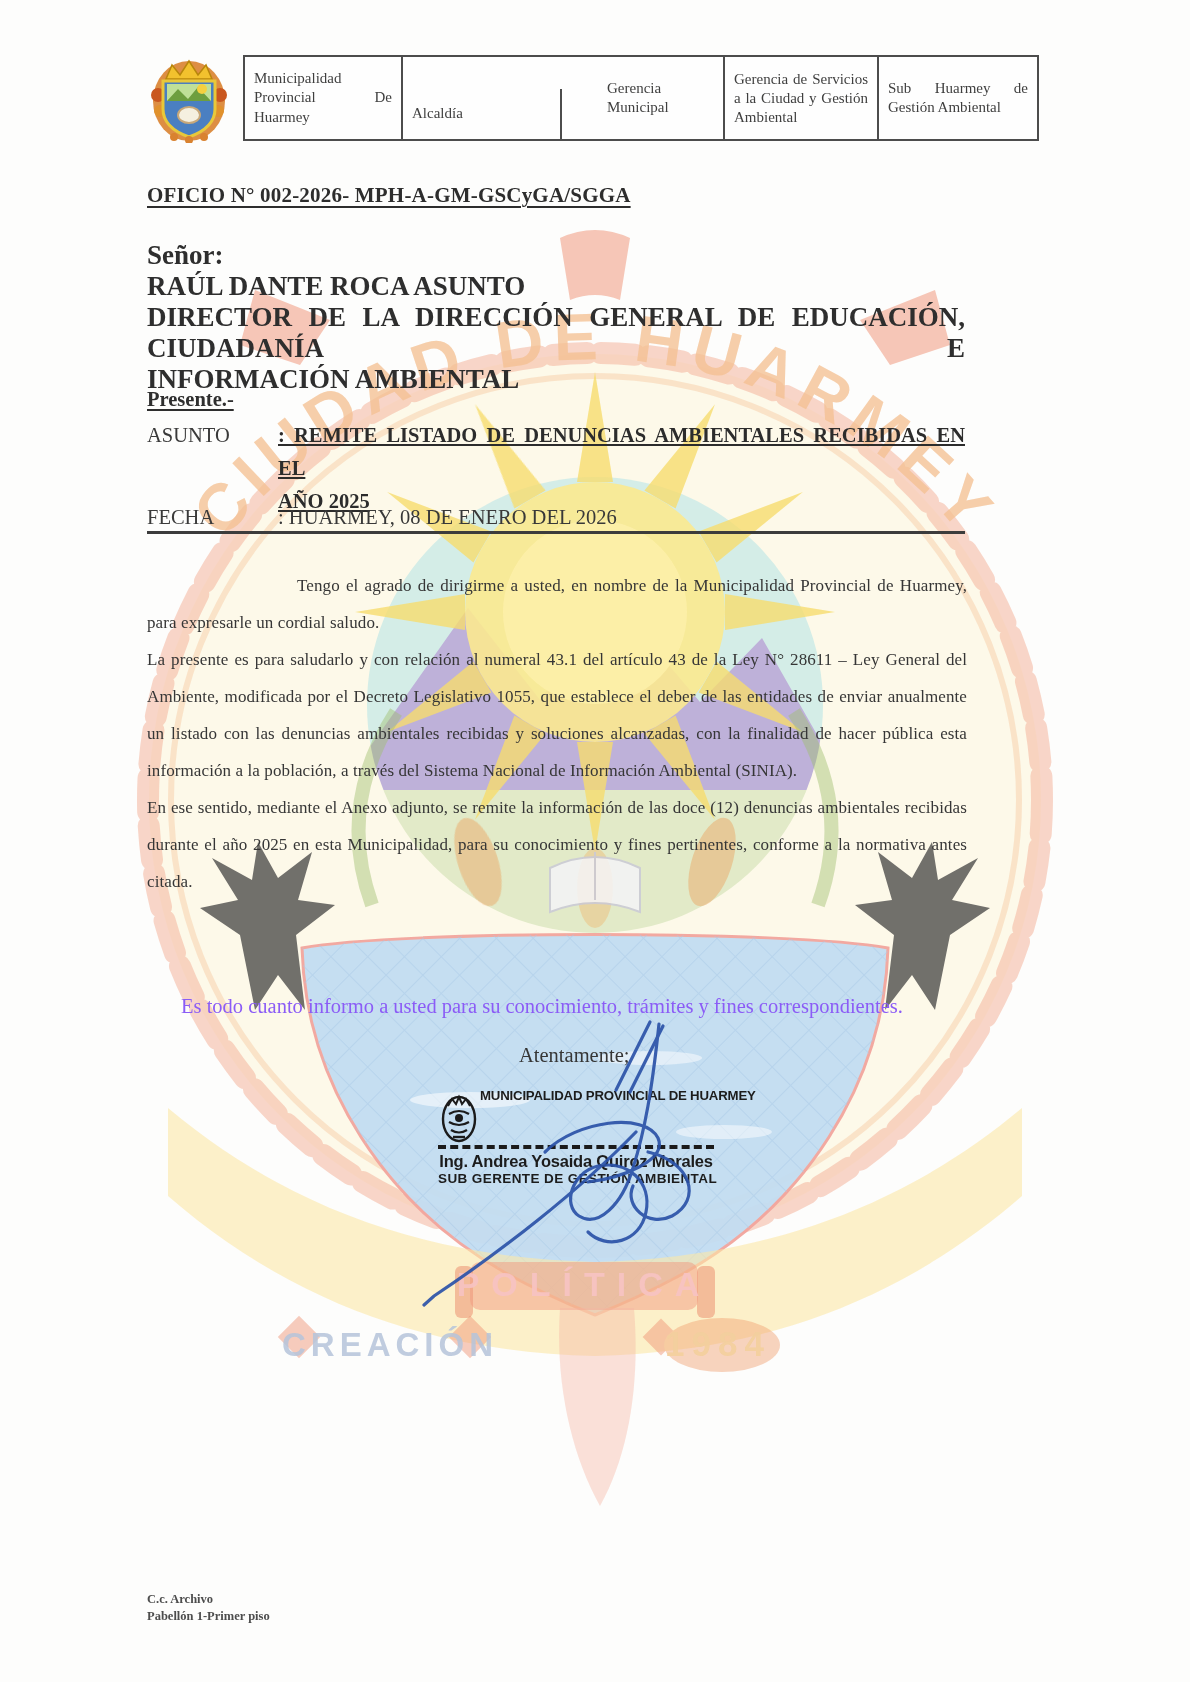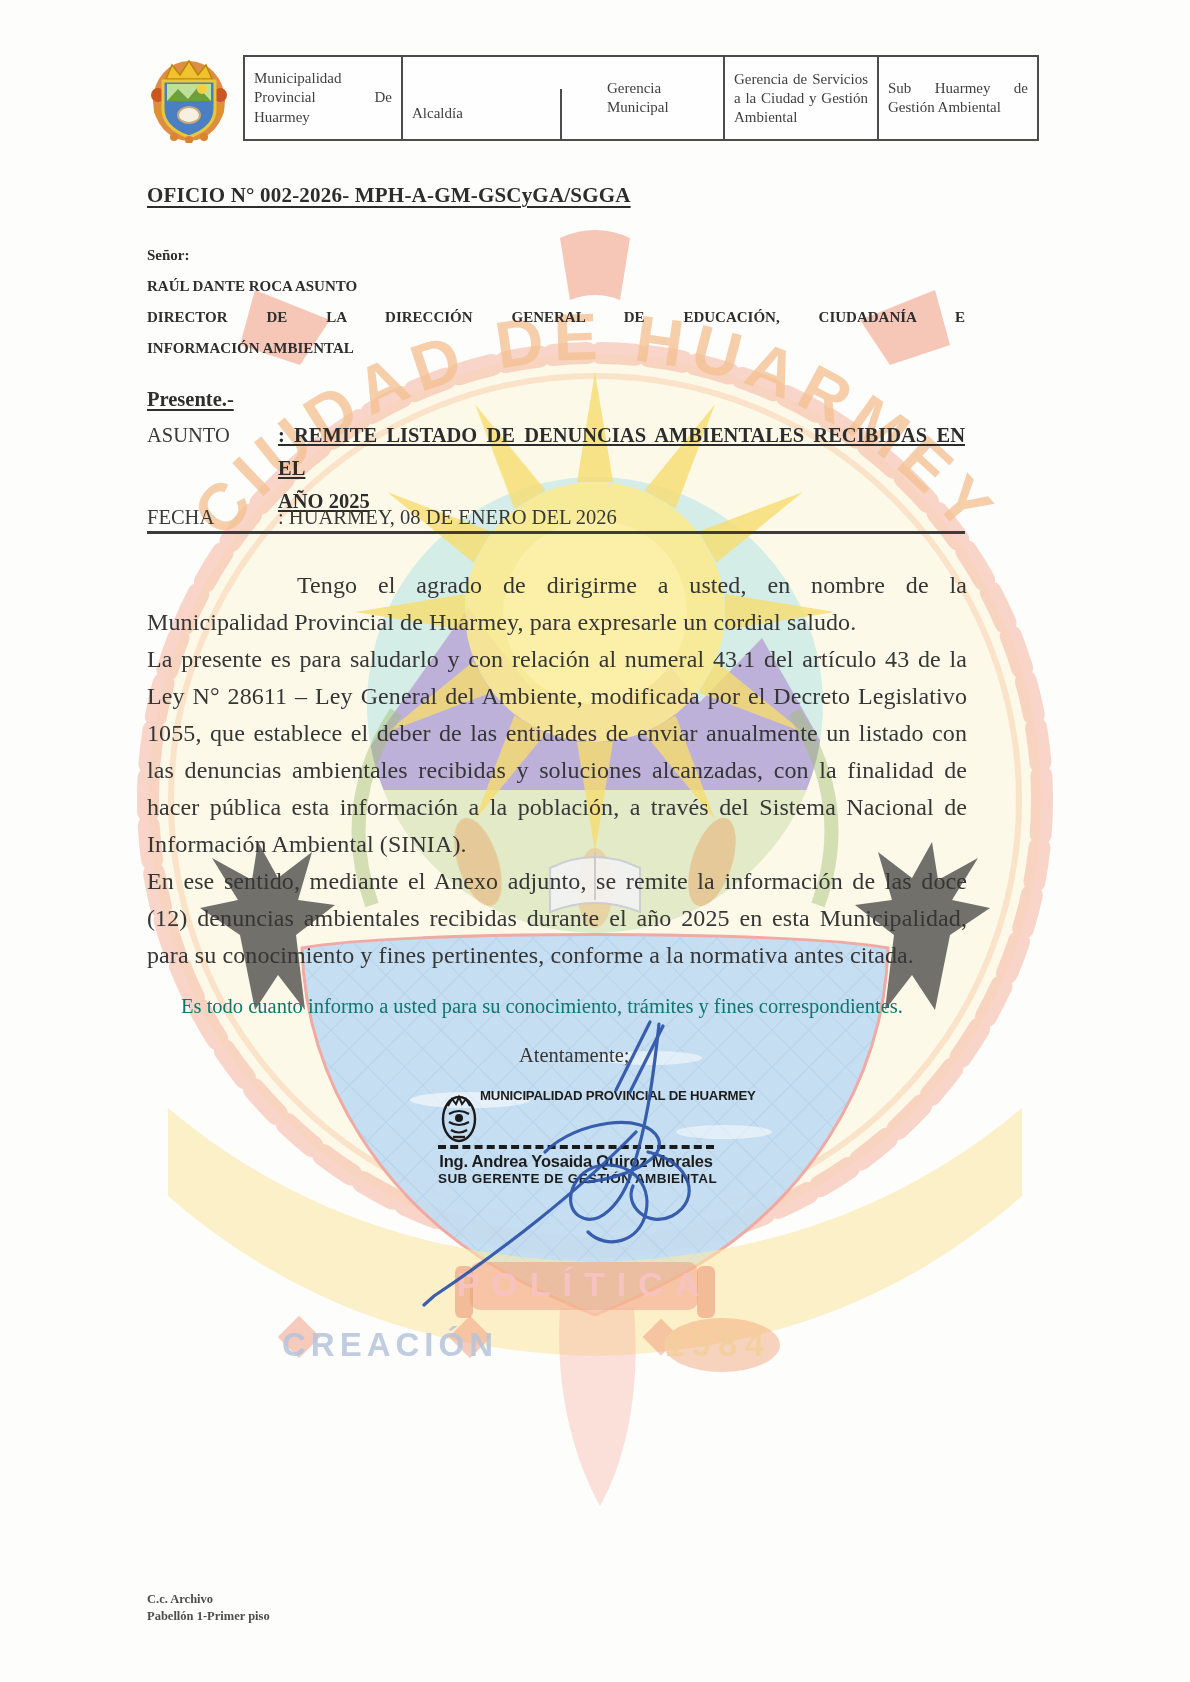--- a/index.html
+++ b/index.html
@@ -26,38 +26,38 @@
   }
   .hdr-cell:last-child{border-right:none;}
   .hdr-cell > div{width:100%;text-align:justify;}
   .c1{width:158px;} .c2{width:159px;margin-top:32px;} .c3{width:163px;padding-left:45px;} .c4{width:154px;line-height:19px;} .c5{width:158px;flex:1;}
 
   .ref-title{
     position:absolute;left:147px;top:183px;font-size:21px;font-weight:bold;color:#2d2d2d;
     text-decoration:underline;text-underline-offset:4px;letter-spacing:.2px;
   }
   .addr{position:absolute;left:147px;top:240px;width:818px;font-weight:bold;color:#2e2e2e;
-        font-size:15px;line-height:31px;}
+        font-size:27px;line-height:31px;}
   .jline{text-align:justify;text-align-last:justify;}
   .presente{position:absolute;left:147px;top:388px;font-size:20.5px;font-weight:bold;color:#2e2e2e;
             text-decoration:underline;text-underline-offset:3px;}
   .fieldrow{position:absolute;left:147px;width:818px;display:flex;font-size:20.5px;line-height:33px;}
   .fieldrow .lbl{width:131px;flex:none;color:#3a3a3a;}
   .fieldrow .val{flex:1;}
   .asunto{top:419px;}
   .asunto .val{font-weight:bold;color:#2c2c2c;text-decoration:underline;}
   .fecha{top:501px;}
   .rule{position:absolute;left:147px;top:531px;width:818px;height:3px;background:#3c3c3c;}
 
   .body-block{position:absolute;left:147px;top:567px;width:820px;
-      font-size:24px;line-height:37px;text-align:justify;color:#363636;letter-spacing:.1px;}
+      font-size:17px;line-height:37px;text-align:justify;color:#363636;letter-spacing:.1px;}
   .body-block p{margin:0;}
   .body-block p.indent{text-indent:150px;}
 
-  .closing{position:absolute;left:181px;top:995px;font-size:20.5px;color:#0f766e;}
+  .closing{position:absolute;left:181px;top:995px;font-size:20.5px;color:#8b5cf6;}
   .atent{position:absolute;left:519px;top:1044px;font-size:20.5px;color:#363636;text-align:right;}
 
   .stamp{position:absolute;left:438px;top:1084px;width:276px;height:105px;
          font-family:"Liberation Sans", sans-serif;color:#1c1c1c;}
   .stamp-org{position:absolute;left:42px;top:4px;white-space:nowrap;
              font-size:13.5px;font-weight:bold;letter-spacing:-.2px;transform:scaleX(.98);transform-origin:left;}
   .stamp-emblem{position:absolute;left:2px;top:8px;}
   .stamp-divider{position:absolute;left:0;top:61px;width:276px;border-top:4.5px dashed #1b1b1b;}
   .stamp-name{position:absolute;left:0;top:68px;width:276px;text-align:center;white-space:nowrap;
               font-size:16.5px;font-weight:bold;letter-spacing:-.2px;}

